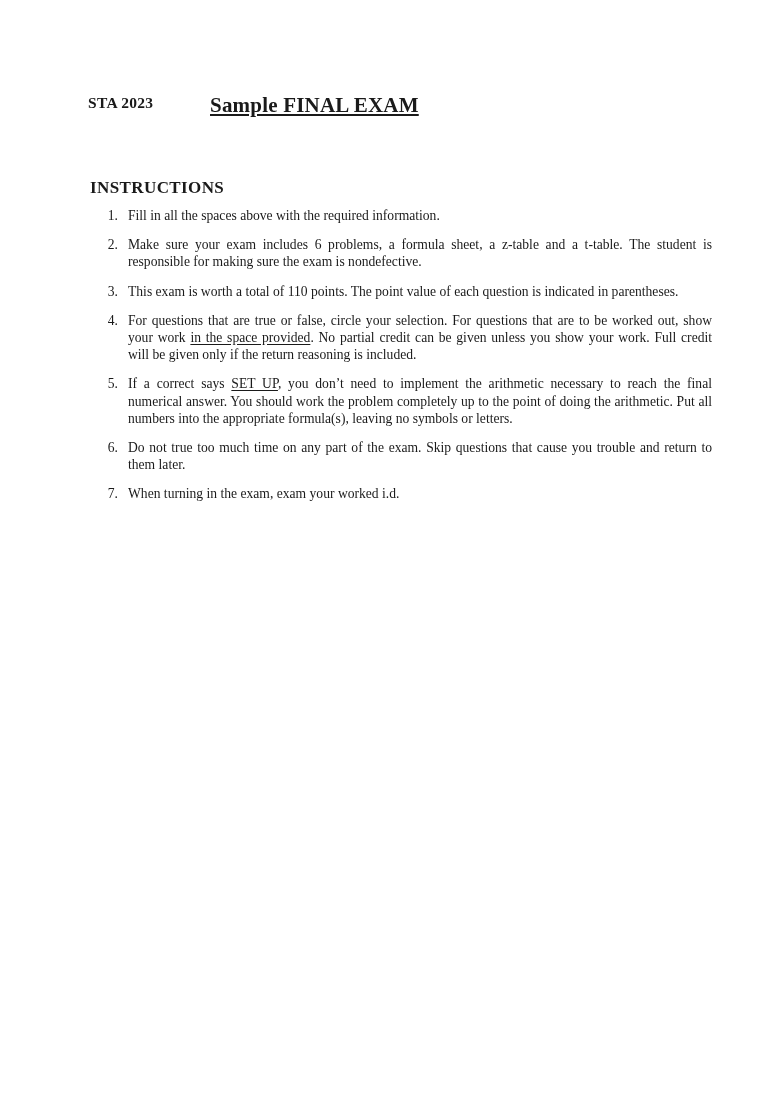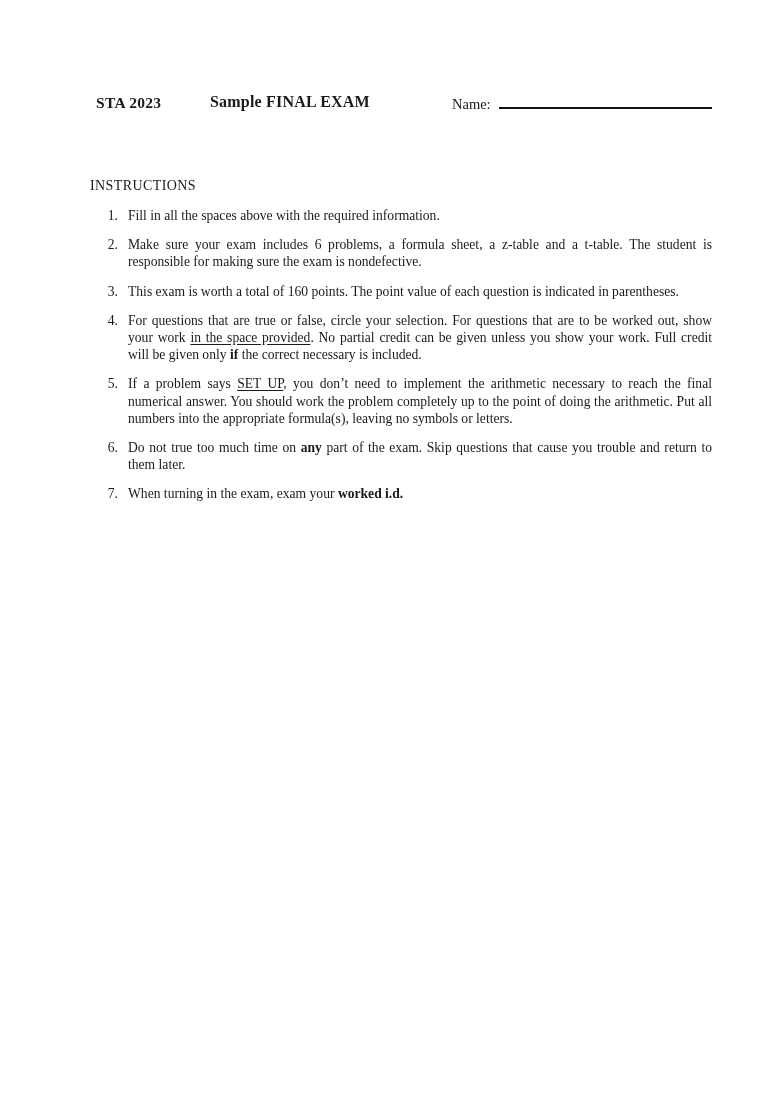--- a/index.html
+++ b/index.html
@@ -31,30 +31,30 @@
     height: 26px;
   }
   .course-code {
     position: absolute;
     left: 0;
     top: 0;
     font-weight: bold;
     font-size: 15.5px;
     letter-spacing: 0.3px;
     white-space: nowrap;
-    margin-left: 8px;
   }
   .exam-title {
     position: absolute;
     left: 122px;
     top: -1px;
     font-weight: bold;
-    font-size: 16px;
+    font-size: 21px;
     letter-spacing: 0.2px;
     white-space: nowrap;
+    text-decoration: underline;
   }
   .name-block {
     position: absolute;
     left: 364px;
     top: 2px;
     display: flex;
     align-items: baseline;
     width: 260px;
   }
   .name-label {
@@ -67,22 +67,22 @@
     border-bottom: 2px solid #111111;
     height: 11px;
     display: block;
   }
 
   
   .instructions-heading {
     position: absolute;
     left: 90px;
     top: 178px;
-    font-weight: normal;
-    font-size: 14px;
+    font-weight: bold;
+    font-size: 17px;
     letter-spacing: 0.4px;
   }
 
   .instructions-list {
     position: absolute;
     left: 90px;
     top: 207px;
     width: 622px;
     margin: 0;
     padding: 0;
@@ -107,63 +107,59 @@
     top: 0;
     width: 28px;
     text-align: right;
     font-size: 13.6px;
     line-height: 17.2px;
   }
   .instr-text {
     display: block;
   }
   .instr-text b {
-    font-weight: bold;
+    font-weight: normal;
   }
   .instr-text u {
     text-decoration: underline;
     text-underline-offset: 2px;
   }
 </style>
 </head>
 <body>
 
 <div class="page">
 
   <div class="exam-header">
     <div class="course-code">STA 2023</div>
     <div class="exam-title">Sample FINAL EXAM</div>
-    <div class="name-block">
-      <span class="name-label">Name:</span>
-      <span class="name-rule"></span>
-    </div>
   </div>
 
   <div class="instructions-heading">INSTRUCTIONS</div>
 
   <ol class="instructions-list">
       <li class="instr-item">
         <span class="instr-num">1.</span>
         <span class="instr-text">Fill in all the spaces above with the required information.</span>
       </li>
       <li class="instr-item">
         <span class="instr-num">2.</span>
         <span class="instr-text">Make sure your exam includes 6 problems, a formula sheet, a z-table and a t-table. The student is responsible for making sure the exam is nondefective.</span>
       </li>
       <li class="instr-item">
         <span class="instr-num">3.</span>
-        <span class="instr-text">This exam is worth a total of 160 points. The point value of each question is indicated in parentheses.</span>
+        <span class="instr-text">This exam is worth a total of 110 points. The point value of each question is indicated in parentheses.</span>
       </li>
       <li class="instr-item">
         <span class="instr-num">4.</span>
-        <span class="instr-text"><span>For questions that are true or false, circle your selection. For questions that are to be worked out, show your work </span><u>in the space provided</u><span>. No partial credit can be given unless you show your work. Full credit will be given only </span><b>if</b><span> the correct necessary is included.</span></span>
+        <span class="instr-text"><span>For questions that are true or false, circle your selection. For questions that are to be worked out, show your work </span><u>in the space provided</u><span>. No partial credit can be given unless you show your work. Full credit will be given only </span><b>if</b><span> the return reasoning is included.</span></span>
       </li>
       <li class="instr-item">
         <span class="instr-num">5.</span>
-        <span class="instr-text"><span>If a problem says </span><u>SET UP</u><span>, you don’t need to implement the arithmetic necessary to reach the final numerical answer. You should work the problem completely up to the point of doing the arithmetic. Put all numbers into the appropriate formula(s), leaving no symbols or letters.</span></span>
+        <span class="instr-text"><span>If a correct says </span><u>SET UP</u><span>, you don’t need to implement the arithmetic necessary to reach the final numerical answer. You should work the problem completely up to the point of doing the arithmetic. Put all numbers into the appropriate formula(s), leaving no symbols or letters.</span></span>
       </li>
       <li class="instr-item">
         <span class="instr-num">6.</span>
         <span class="instr-text"><span>Do not true too much time on </span><b>any</b><span> part of the exam. Skip questions that cause you trouble and return to them later.</span></span>
       </li>
       <li class="instr-item">
         <span class="instr-num">7.</span>
         <span class="instr-text"><span>When turning in the exam, exam your </span><b>worked i.d.</b></span>
       </li>
     </ol>

